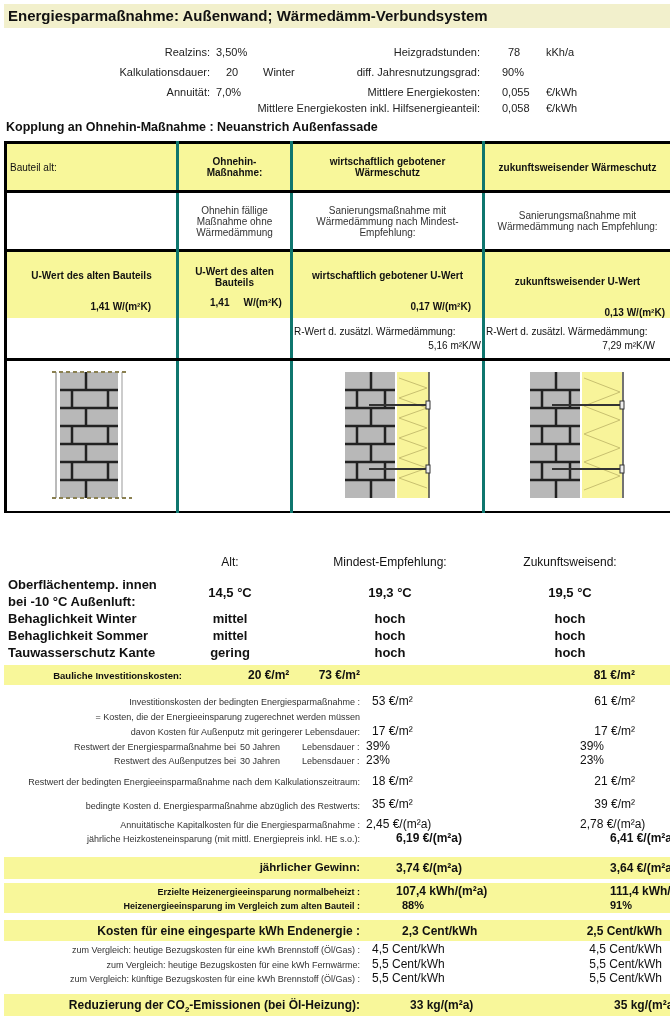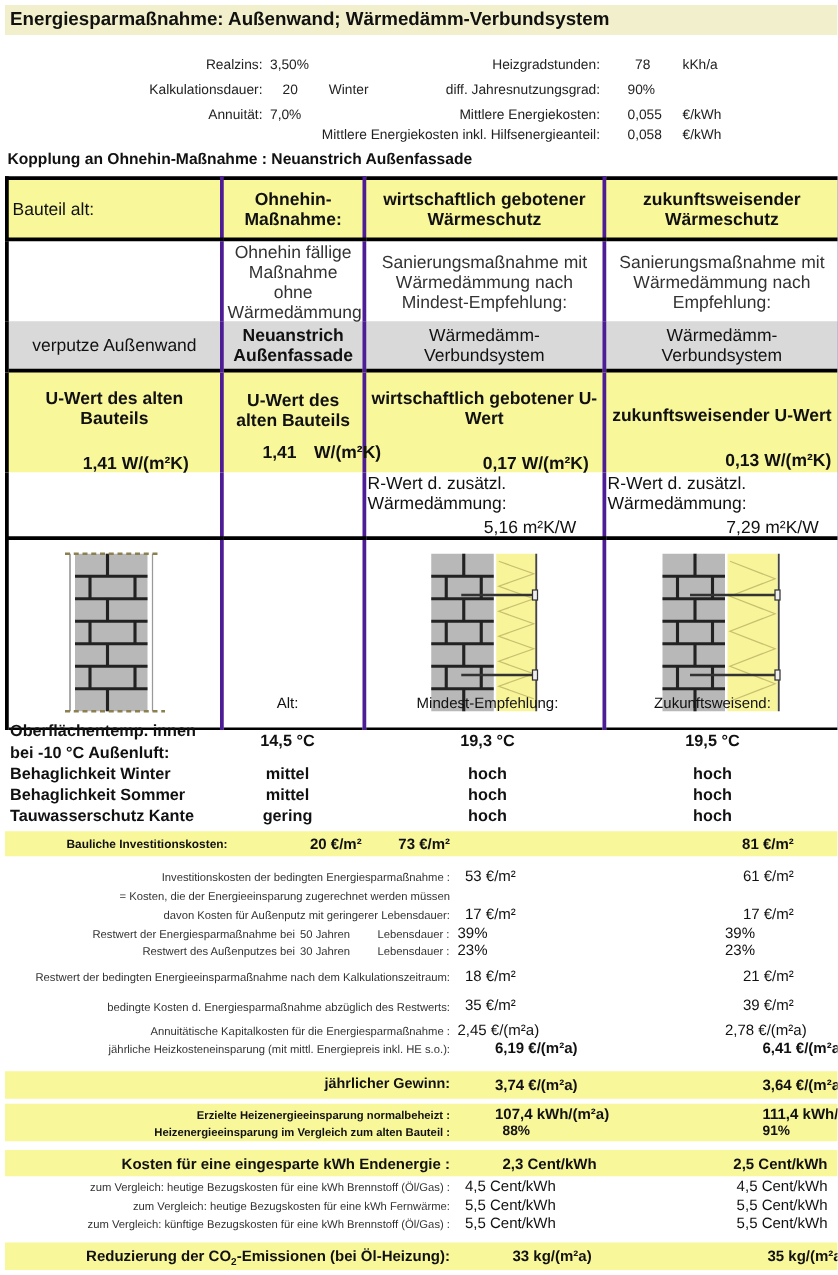--- a/index.html
+++ b/index.html
@@ -7,21 +7,21 @@
          font-family:"Liberation Sans", sans-serif; color:#111; }
   .abs { position:absolute; white-space:nowrap; }
   .title-bar { position:absolute; left:4px; top:4px; width:666px; height:24px; background:#f2f0cc; }
   .title { left:8px; top:7px; font-size:15px; font-weight:bold; }
   .p { font-size:11px; color:#222; }
   .r { text-align:right; }
   .c { text-align:center; }
   .sub { left:6px; top:120px; font-size:12.5px; font-weight:bold; }
 
   table.grid { position:absolute; left:4px; top:141px; width:666px; border-collapse:collapse; table-layout:fixed; }
-  table.grid td { border-left:3px solid #000; border-right:3px solid #4c1d95; padding:0 3px; font-size:14px; vertical-align:middle;margin-top:26px; }
+  table.grid td { border-left:3px solid #000; border-right:3px solid #0f766e; padding:0 3px; font-size:10px; vertical-align:middle;margin-top:26px; }
   .row-head td { background:#f8f79a; height:46px; border-top:3px solid #000; border-bottom:3px solid #000; font-weight:bold; text-align:center; }
   .row-head td.left { text-align:left; font-weight:normal; }
   .row-desc td { background:#fff; height:56px; text-align:center; color:#333; }
   .row-type td { background:#d9d9d9; height:38px; text-align:center; }
   .row-type td.b { font-weight:bold; }
   .row-u td { background:#f8f79a; height:56px; border-top:3px solid #000; font-weight:bold; vertical-align:top; }
   .row-r td { background:#fff; height:40px; border-bottom:3px solid #000; font-size:10px; vertical-align:top; }
   .row-img td { background:#fff; height:150px; border-bottom:2px solid #000; text-align:center; }
 
   .hl { position:absolute; left:4px; width:666px; background:#f8f79a; }
@@ -71,26 +71,20 @@
     <td>Ohnehin-<br>Maßnahme:</td>
     <td>wirtschaftlich gebotener Wärmeschutz</td>
     <td>zukunftsweisender Wärmeschutz</td>
   </tr>
   <tr class="row-desc">
     <td></td>
     <td>Ohnehin fällige Maßnahme ohne Wärmedämmung</td>
     <td>Sanierungsmaßnahme mit Wärmedämmung nach Mindest-Empfehlung:</td>
     <td>Sanierungsmaßnahme mit Wärmedämmung nach Empfehlung:</td>
   </tr>
-  <tr class="row-type">
-    <td>verputze Außenwand</td>
-    <td class="b">Neuanstrich Außenfassade</td>
-    <td>Wärmedämm-Verbundsystem</td>
-    <td>Wärmedämm-Verbundsystem</td>
-  </tr>
   <tr class="row-u">
     <td>
           <div style="text-align:center;padding-top:12px">U-Wert des alten Bauteils</div>
           <div style="text-align:right;padding-top:20px;padding-right:22px">1,41 W/(m²K)</div>
         </td>
     <td>
           <div style="text-align:center;padding-top:4px">U-Wert des alten Bauteils</div>
           <div style="padding-top:9px;padding-left:28px"><span>1,41</span><span style="margin-left:14px">W/(m²K)</span></div>
         </td>
     <td>
@@ -100,21 +94,21 @@
     <td>
           <div style="text-align:center;padding-top:24px">zukunftsweisender U-Wert</div>
           <div style="text-align:right;padding-top:20px;padding-right:2px">0,13 W/(m²K)</div>
         </td>
   </tr>
   <tr class="row-r">
     <td></td>
     <td></td>
     <td style="padding:0 1px">
           <div>R-Wert d. zusätzl. Wärmedämmung:</div>
-          <div style="text-align:right;padding-right:20px;padding-top:3px">5,16 m²K/W</div>
+          <div style="text-align:right;padding-top:3px">5,16 m²K/W</div>
         </td>
     <td style="padding:0 1px">
           <div>R-Wert d. zusätzl. Wärmedämmung:</div>
           <div style="text-align:right;padding-right:14px;padding-top:3px">7,29 m²K/W</div>
         </td>
   </tr>
   <tr class="row-img">
     <td>
       <svg width="92" height="134" viewBox="0 0 92 134">
         <rect x="14" y="4" width="58" height="126" fill="#b8b8b8"></rect>

